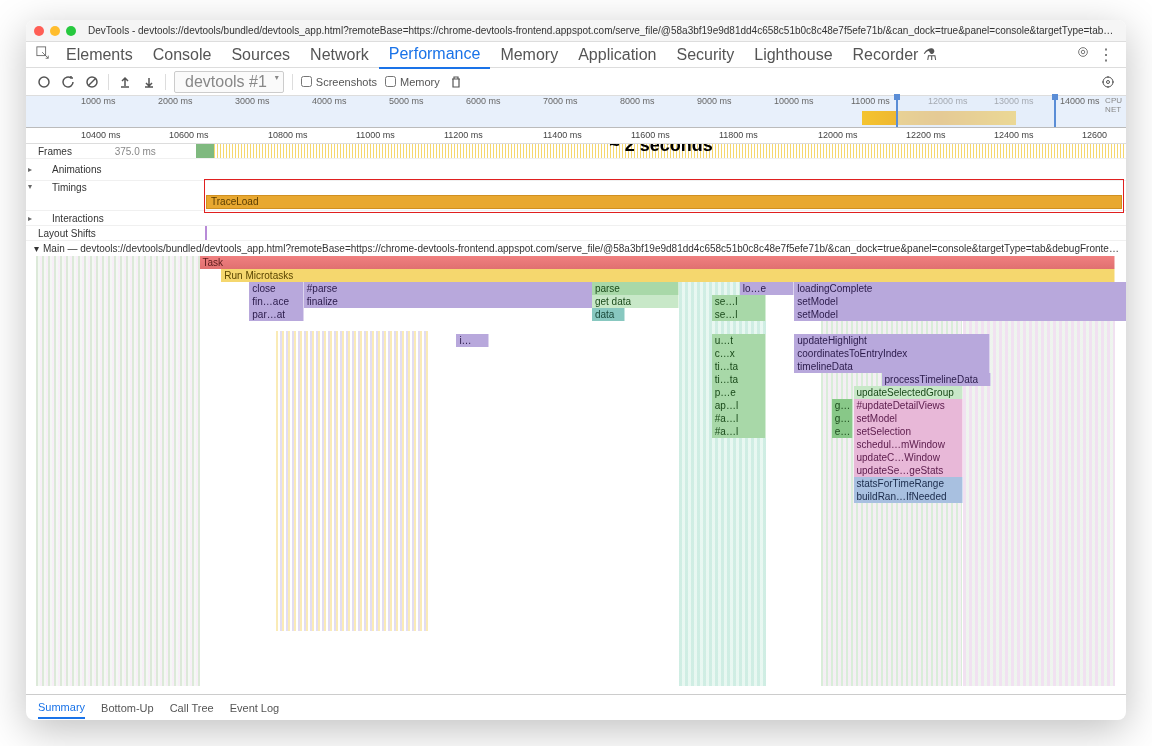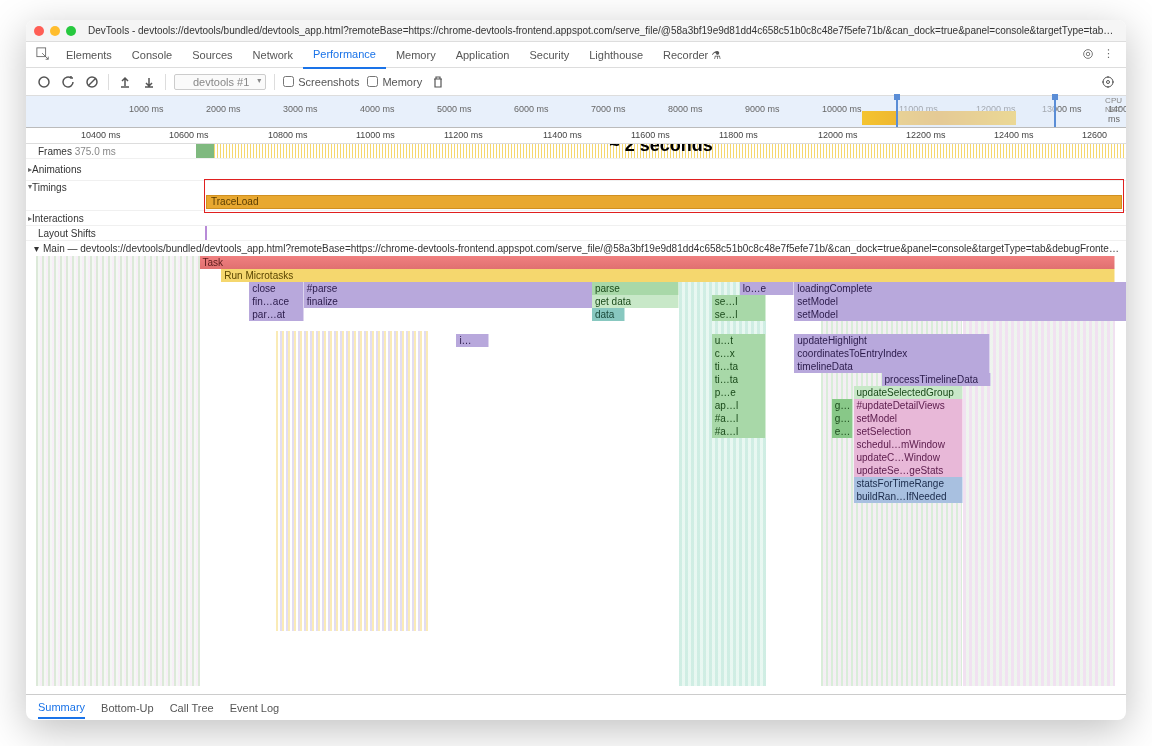--- a/index.html
+++ b/index.html
@@ -3,45 +3,45 @@
 <meta charset="utf-8">
 <style>
 * { box-sizing: border-box; margin: 0; padding: 0; font-family: -apple-system, BlinkMacSystemFont, 'Segoe UI', sans-serif; }
 body { background: #fff; width: 1152px; height: 746px; overflow: hidden; position: relative; }
 .window { width: 1100px; height: 700px; margin: 20px auto; border-radius: 8px; box-shadow: 0 10px 40px rgba(0,0,0,0.25); background: #fff; overflow: hidden; display: flex; flex-direction: column; }
 .titlebar { height: 22px; background: #f5f5f5; display: flex; align-items: center; padding: 0 8px; border-bottom: 1px solid #ddd; }
 .traffic { display: flex; gap: 6px; }
 .traffic span { width: 10px; height: 10px; border-radius: 50%; }
 .tl-close { background: #ff5f56; } .tl-min { background: #ffbd2e; } .tl-max { background: #27c93f; }
 .title { font-size: 10px; color: #333; margin-left: 12px; font-weight: 500; white-space: nowrap; overflow: hidden; text-overflow: ellipsis; flex: 1; }
-.tabs { height: 26px; display: flex; align-items: center; border-bottom: 1px solid #ddd; padding: 0 4px; font-size: 11px; }
+.tabs { height: 26px; display: flex; align-items: center; border-bottom: 1px solid #ddd; padding: 0 4px; font-size: 16px; }
 .tab-icon { padding: 0 6px; color: #666; }
 .tab { padding: 0 10px; color: #555; cursor: pointer; line-height: 26px; }
 .tab.active { color: #1a73e8; border-bottom: 2px solid #1a73e8; }
 .tabs-right { margin-left: auto; display: flex; gap: 8px; padding-right: 8px; color: #666; }
 .toolbar { height: 28px; display: flex; align-items: center; gap: 8px; padding: 0 10px; border-bottom: 1px solid #ddd; font-size: 11px; color: #555; }
 .tb-btn { width: 16px; height: 16px; display: flex; align-items: center; justify-content: center; cursor: pointer; }
 .tb-sep { width: 1px; height: 16px; background: #ddd; }
-.tb-select { border: 1px solid #ccc; background: #fafafa; padding: 1px 16px 1px 18px; font-size: 11px; color: #888; border-radius: 2px; position: relative;}
+.tb-select { border: 1px solid #ccc; background: #fafafa; padding: 1px 16px 1px 10px; font-size: 16px; color: #888; border-radius: 2px; position: relative;}
 .tb-select::after { content: '▾'; position: absolute; right: 4px; font-size: 8px; }
 .tb-check { display: flex; align-items: center; gap: 4px; }
 .tb-check input { width: 11px; height: 11px; }
 .overview { height: 32px; background: #e8f0fb; border-bottom: 1px solid #bbb; position: relative; display: flex; }
 .ov-ticks { position: absolute; top: 0; left: 0; right: 0; height: 10px; display: flex; font-size: 9px; color: #666; }
-.ov-tick { position: absolute; top: 8px; margin-left: 48px; }
+.ov-tick { position: absolute; top: 0; }
 .ov-selection { position: absolute; right: 70px; top: 0; width: 160px; height: 100%; background: rgba(225,235,250,0.5); border-left: 2px solid #5a8dd6; border-right: 2px solid #5a8dd6; }
 .ov-selection::before, .ov-selection::after { content: ''; position: absolute; top: -2px; width: 6px; height: 6px; background: #5a8dd6; }
 .ov-selection::before { left: -4px; } .ov-selection::after { right: -4px; }
 .ov-flame { position: absolute; bottom: 2px; height: 14px; background: linear-gradient(90deg, #f4c430 0%, #e8a830 50%, #f4c430 100%); }
 .ov-right-labels { position: absolute; right: 4px; top: 0; font-size: 8px; color: #888; display: flex; flex-direction: column; gap: 0;}
 .ruler { height: 16px; border-bottom: 1px solid #ddd; position: relative; }
 .ruler-tick { position: absolute; font-size: 9px; color: #444; top: 2px; }
 .tracks { flex: 1; overflow: auto; font-size: 11px; color: #333; position: relative; }
 .track-row { display: flex; border-bottom: 1px solid #f0f0f0; min-height: 14px; align-items: stretch; }
-.track-label { width: 170px; padding: 1px 4px 1px 12px; font-size: 10px; color: #333; flex-shrink: 0; display: flex; align-items: center; gap: 0; }
+.track-label { width: 170px; padding: 1px 4px 1px 12px; font-size: 10px; color: #333; flex-shrink: 0; display: flex; align-items: center; gap: 20px; }
 .track-label .caret { font-size: 8px; color: #666; margin-left: -10px; }
 .track-content { flex: 1; position: relative; height: 14px; }
 .frames-strip { position: absolute; left: 0; top: 0; right: 0; height: 14px; background: repeating-linear-gradient(90deg, #f5d76e 0 1px, #fff 1px 3px); }
 .frames-strip::before { content: ''; position: absolute; left: 0; width: 18px; height: 14px; background: #7fb97f; }
 .trace-bar { position: absolute; left: 10px; right: 4px; height: 14px; top: 0; background: #e8a830; border: 1px solid #d19020; font-size: 10px; color: #5a3c00; padding-left: 4px; line-height: 12px; }
 .trace-wrap { position: absolute; left: 8px; right: 2px; top: -2px; bottom: -2px; border: 1px solid #e02020; }
 .annotation { position: absolute; top: -24px; left: 50%; transform: translateX(-50%); font-size: 18px; font-weight: bold; color: #000; }
 .main-header { padding: 2px 4px 2px 8px; font-size: 10px; color: #333; display: flex; align-items: center; gap: 4px; }
 .flame-container { position: relative; margin-left: 10px; height: 430px; }
 .flame-row { position: absolute; left: 0; right: 0; height: 13px; }

